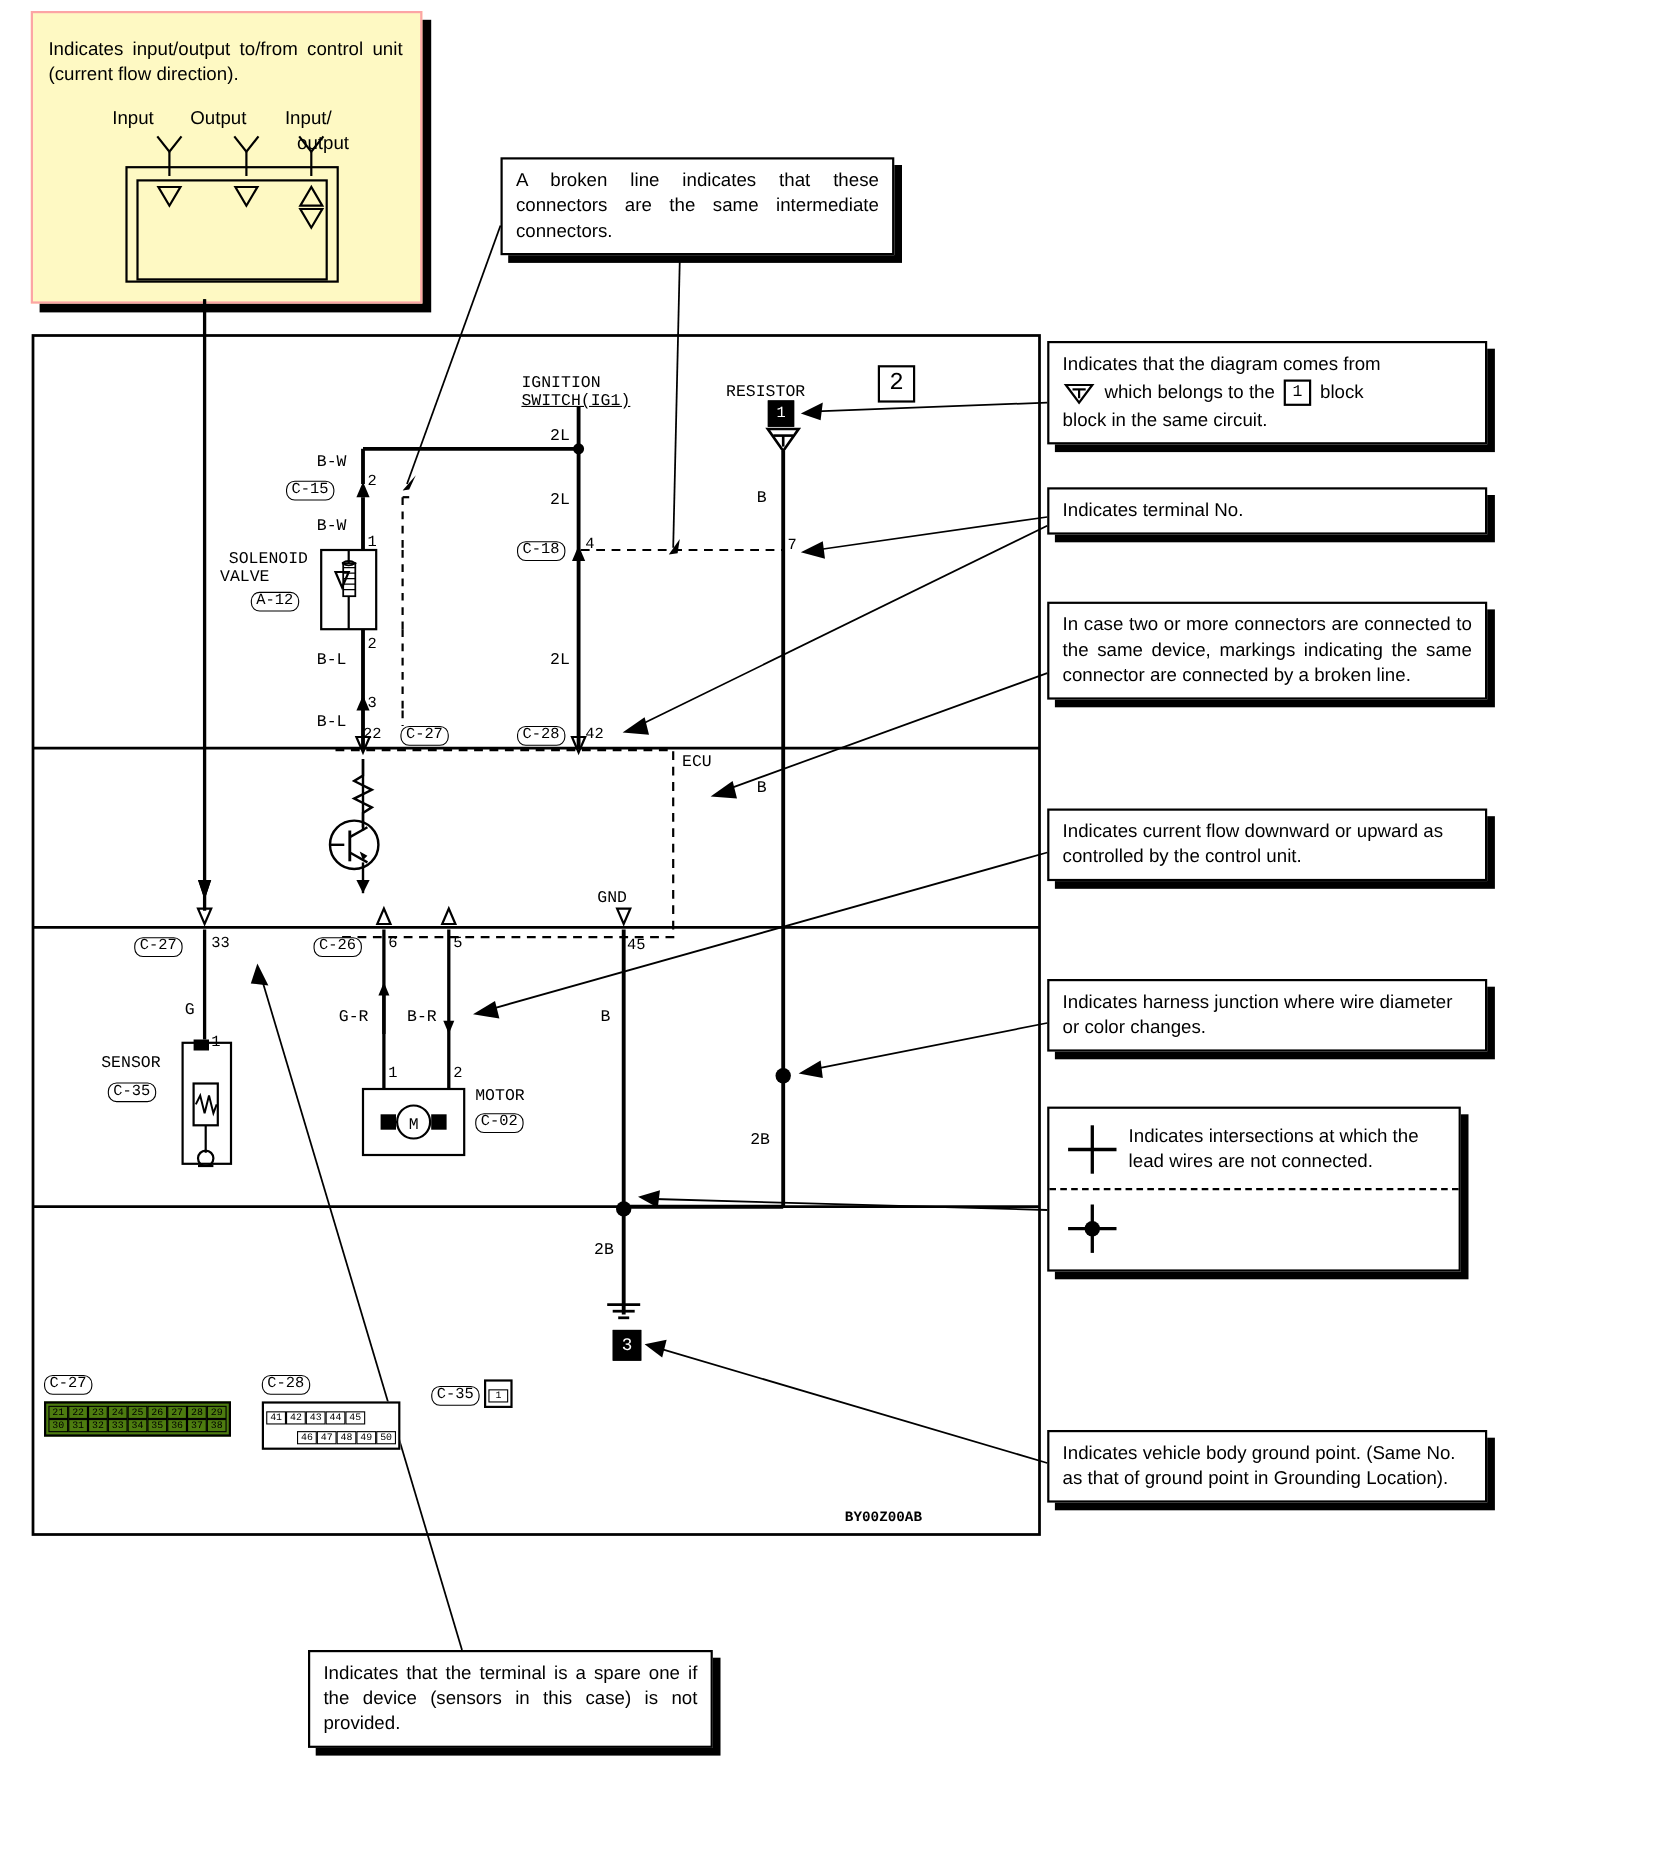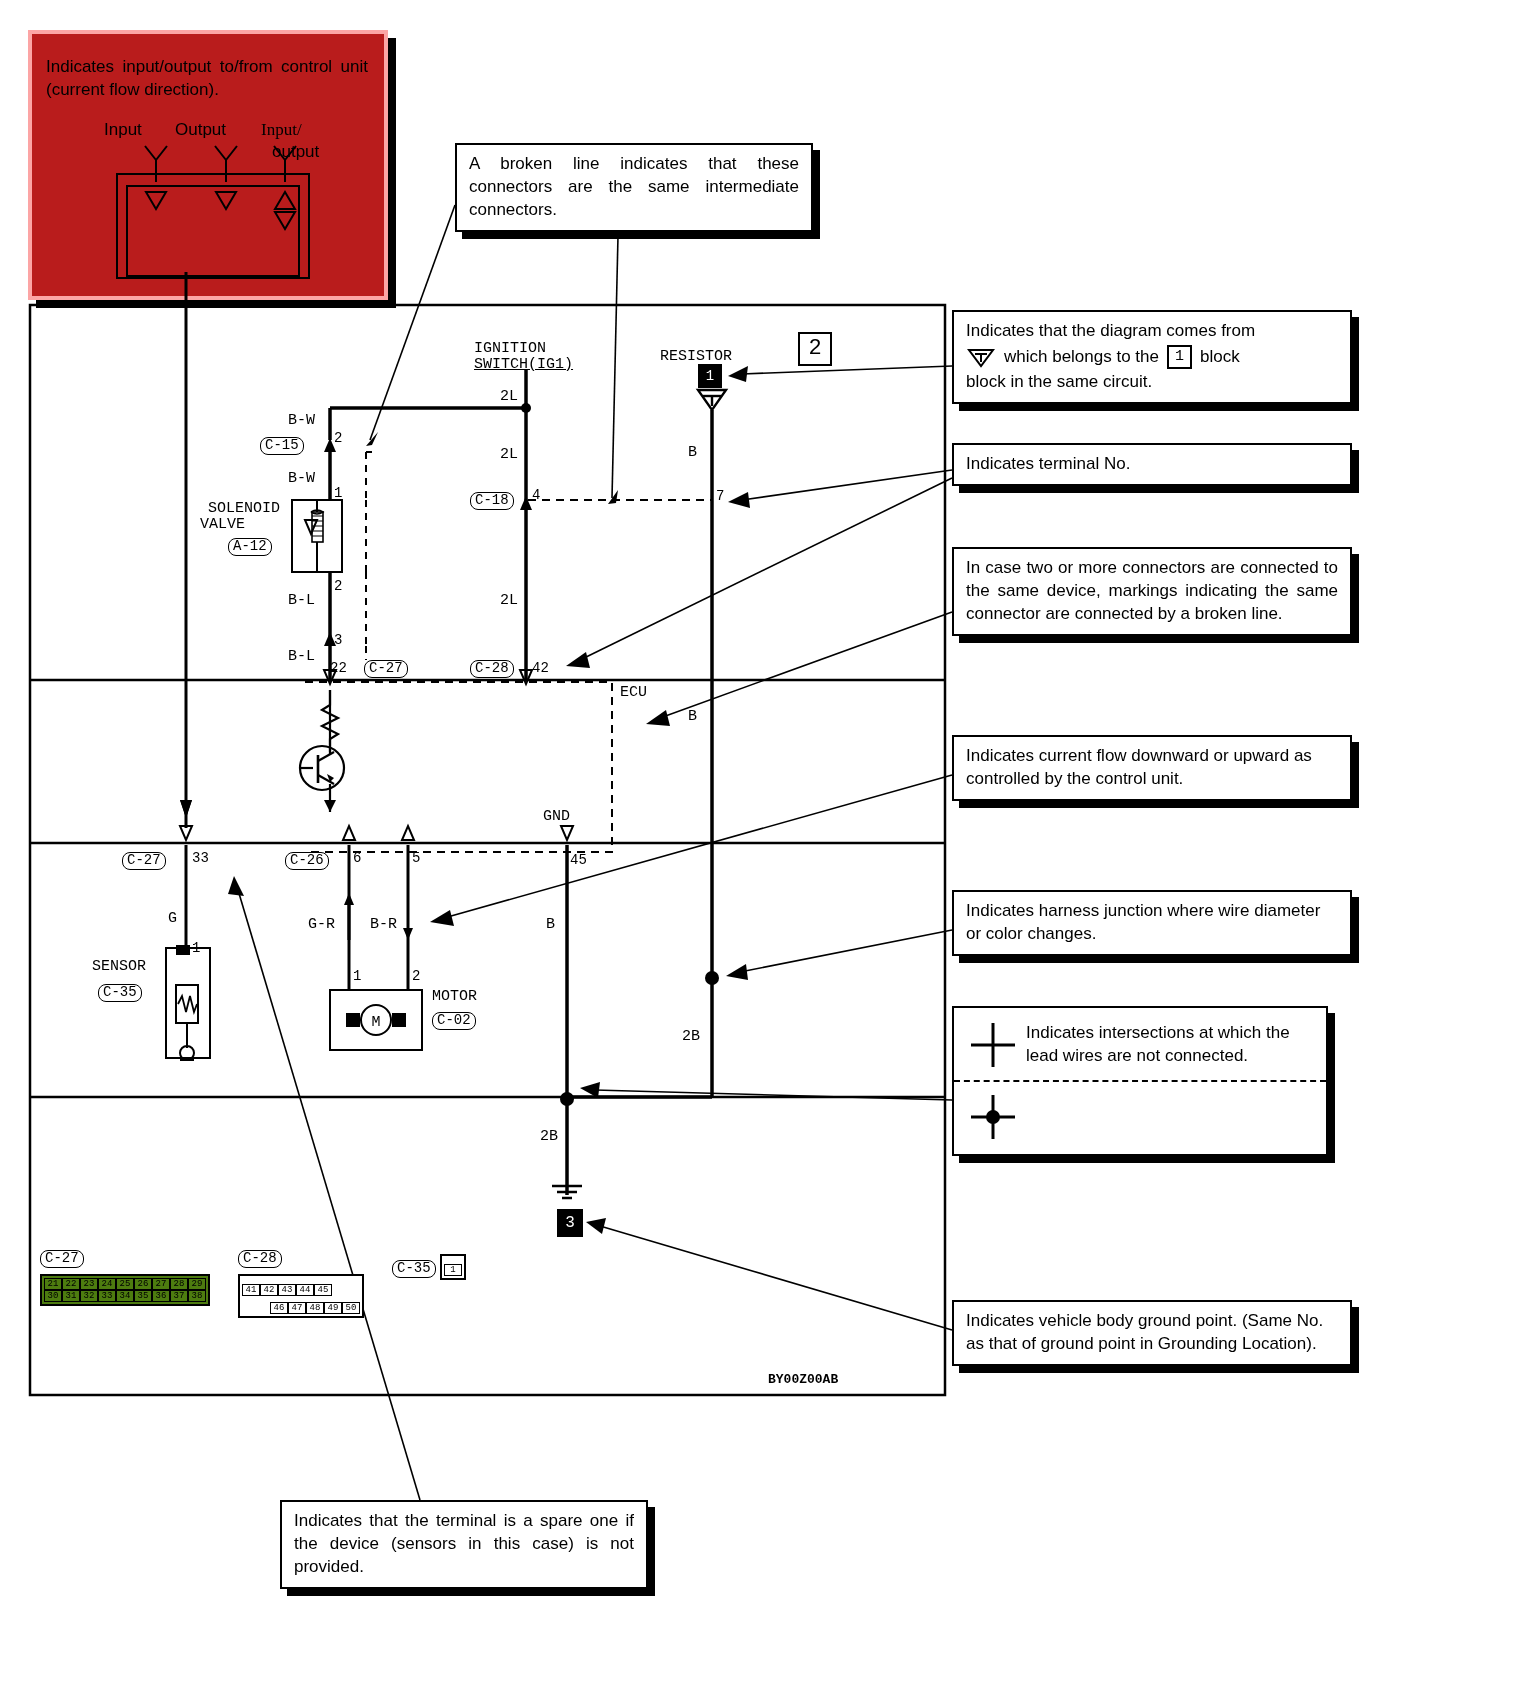--- a/index.html
+++ b/index.html
@@ -2,37 +2,37 @@
 <html><head>
 <meta charset="utf-8">
 <style>
   html,body{margin:0;padding:0;background:#fff;}
   body{width:1520px;height:1700px;position:relative;font-family:"Liberation Sans",sans-serif;color:#000;overflow:hidden;}
   .abs{position:absolute;}
   
   .callout{position:absolute;background:#fff;border:2px solid #000;box-shadow:7px 7px 0 #000;padding:8px 12px;font-size:17px;line-height:1.35;}
   .callout.jt{text-align:justify;}
   
-  .legendbox{position:absolute;background:#b91c1c;border:4px solid #fca5a5;box-shadow:8px 8px 0 #000;margin-top:20px;}
+  .legendbox{position:absolute;background:#fef9c3;border:2px solid #fca5a5;box-shadow:8px 8px 0 #000;}
   .mono{font-family:"Liberation Mono",monospace;}
   .lbl{position:absolute;font-size:15px;font-family:"Liberation Mono",monospace;white-space:nowrap;}
   .lblS{position:absolute;font-size:14px;font-family:"Liberation Mono",monospace;white-space:nowrap;}
   .conn{position:absolute;border:1.5px solid #000;border-radius:8px;font-family:"Liberation Mono",monospace;font-size:14px;padding:0 4px;background:#fff;white-space:nowrap;line-height:15px;height:16px;}
   .blockno{position:absolute;border:2px solid #000;font-family:"Liberation Mono",monospace;text-align:center;background:#fff;}
   .blockno.inv{background:#000;color:#fff;border-color:#000;}
   svg{overflow:visible;}
 </style>
 </head>
 <body>
 
 <div class="legendbox" style="left:28px;top:10px;width:352px;height:262px;">
   <div style="position:absolute;left:14px;top:22px;width:322px;font-size:17px;line-height:1.35;text-align:justify;">Indicates input/output to/from control unit (current flow direction).</div>
   <div class="lbl" style="left:72px;top:86px;font-family:'Liberation Sans',sans-serif;font-size:17px;">Input</div>
   <div class="lbl" style="left:143px;top:86px;font-family:'Liberation Sans',sans-serif;font-size:17px;">Output</div>
-  <div class="lbl" style="left:229px;top:86px;font-family:Liberation Serif, serif;font-size:17px;">Input/</div>
+  <div class="lbl" style="left:229px;top:86px;font-family:Liberation Sans, sans-serif;font-size:17px;">Input/</div>
   <div class="lbl" style="left:240px;top:108px;font-family:'Liberation Sans',sans-serif;font-size:17px;">output</div>
   <svg class="abs" style="left:0;top:0;" width="352" height="262">
 
     <path d="M113,112 L124,126 L135,112" fill="none" stroke="#000" stroke-width="2"></path>
     <line x1="124" y1="126" x2="124" y2="148" stroke="#000" stroke-width="2"></line>
     <path d="M183,112 L194,126 L205,112" fill="none" stroke="#000" stroke-width="2"></path>
     <line x1="194" y1="126" x2="194" y2="148" stroke="#000" stroke-width="2"></line>
     <path d="M242,112 L253,126 L264,112" fill="none" stroke="#000" stroke-width="2"></path>
     <line x1="253" y1="126" x2="253" y2="148" stroke="#000" stroke-width="2"></line>
 

